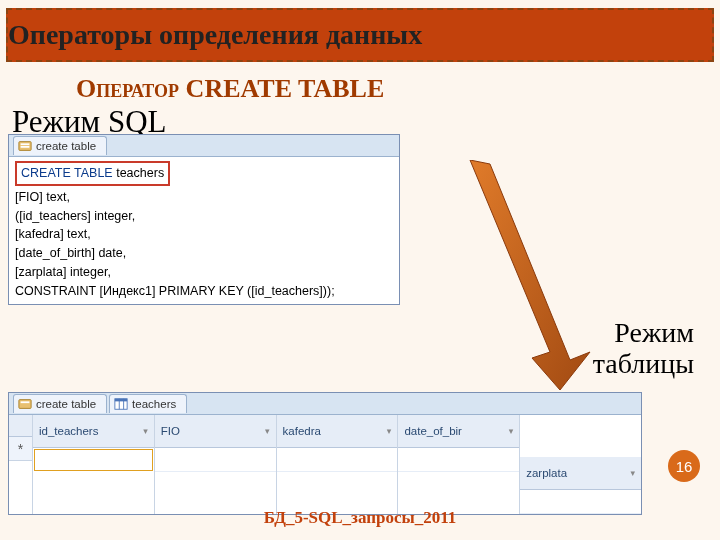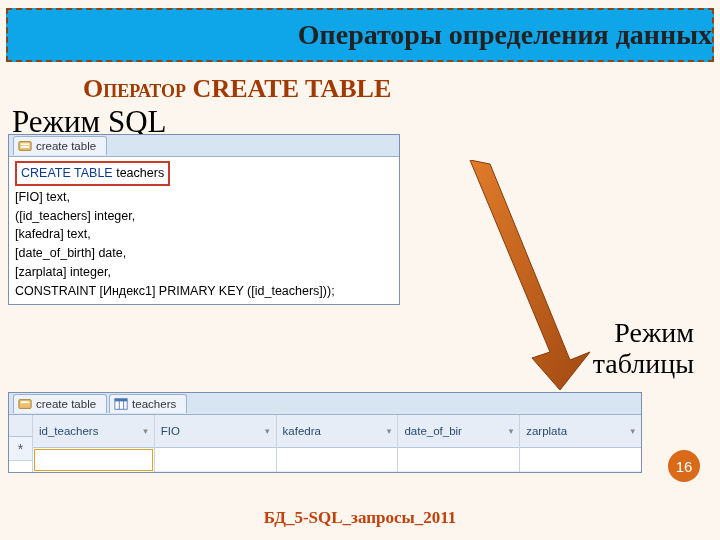--- a/index.html
+++ b/index.html
@@ -10,41 +10,41 @@
     font-family: Georgia, 'Times New Roman', serif;
     position: relative;
     overflow: hidden;
   }
   .slide-frame {
     position: absolute;
     left: 6px; top: 8px;
     width: 708px;
     height: 54px;
     border: 2px dashed #8b4513;
-    background: #0ea5e9;
-    display: flex;
-    align-items: center;
-    justify-content: flex-end;
+    background: #c2410c;
+    display: flex;
+    align-items: center;
+    justify-content: flex-start;
   }
   .slide-title {
     font-size: 28px;
     font-weight: bold;
     color: #222;
     font-family: Georgia, serif;
   }
   .subtitle {
     position: absolute;
     top: 74px;
     left: 76px;
     font-size: 26px;
     color: #a03a00;
     font-weight: bold;
     font-family: Georgia, serif;
   }
-  .subtitle .op { font-variant: small-caps; margin-left: 7px; }
+  .subtitle .op { font-variant: small-caps; }
   .mode-sql {
     position: absolute;
     top: 104px;
     left: 12px;
     font-size: 31px;
     color: #000;
     font-family: Georgia, serif;
   }
   
   .sql-box {
@@ -148,21 +148,21 @@
     border-bottom: 1px solid #c8d4e4;
   }
   .grid-cols {
     flex: 1;
     display: flex;
   }
   .col {
     flex: 1;
     border-right: 1px solid #c8d4e4;
   }
-  .col:last-child { border-right: none; }
+  .col:last-child { border-right: none; margin-top: 42px; }
   .col .hdr-cell {
     height: 22px;
     background: #e6edf7;
     border-bottom: 1px solid #b8c7dc;
     display: flex;
     align-items: center;
     padding: 16px 6px;
     color: #2b4a72;
     font-size: 11.5px;
     justify-content: space-between;

